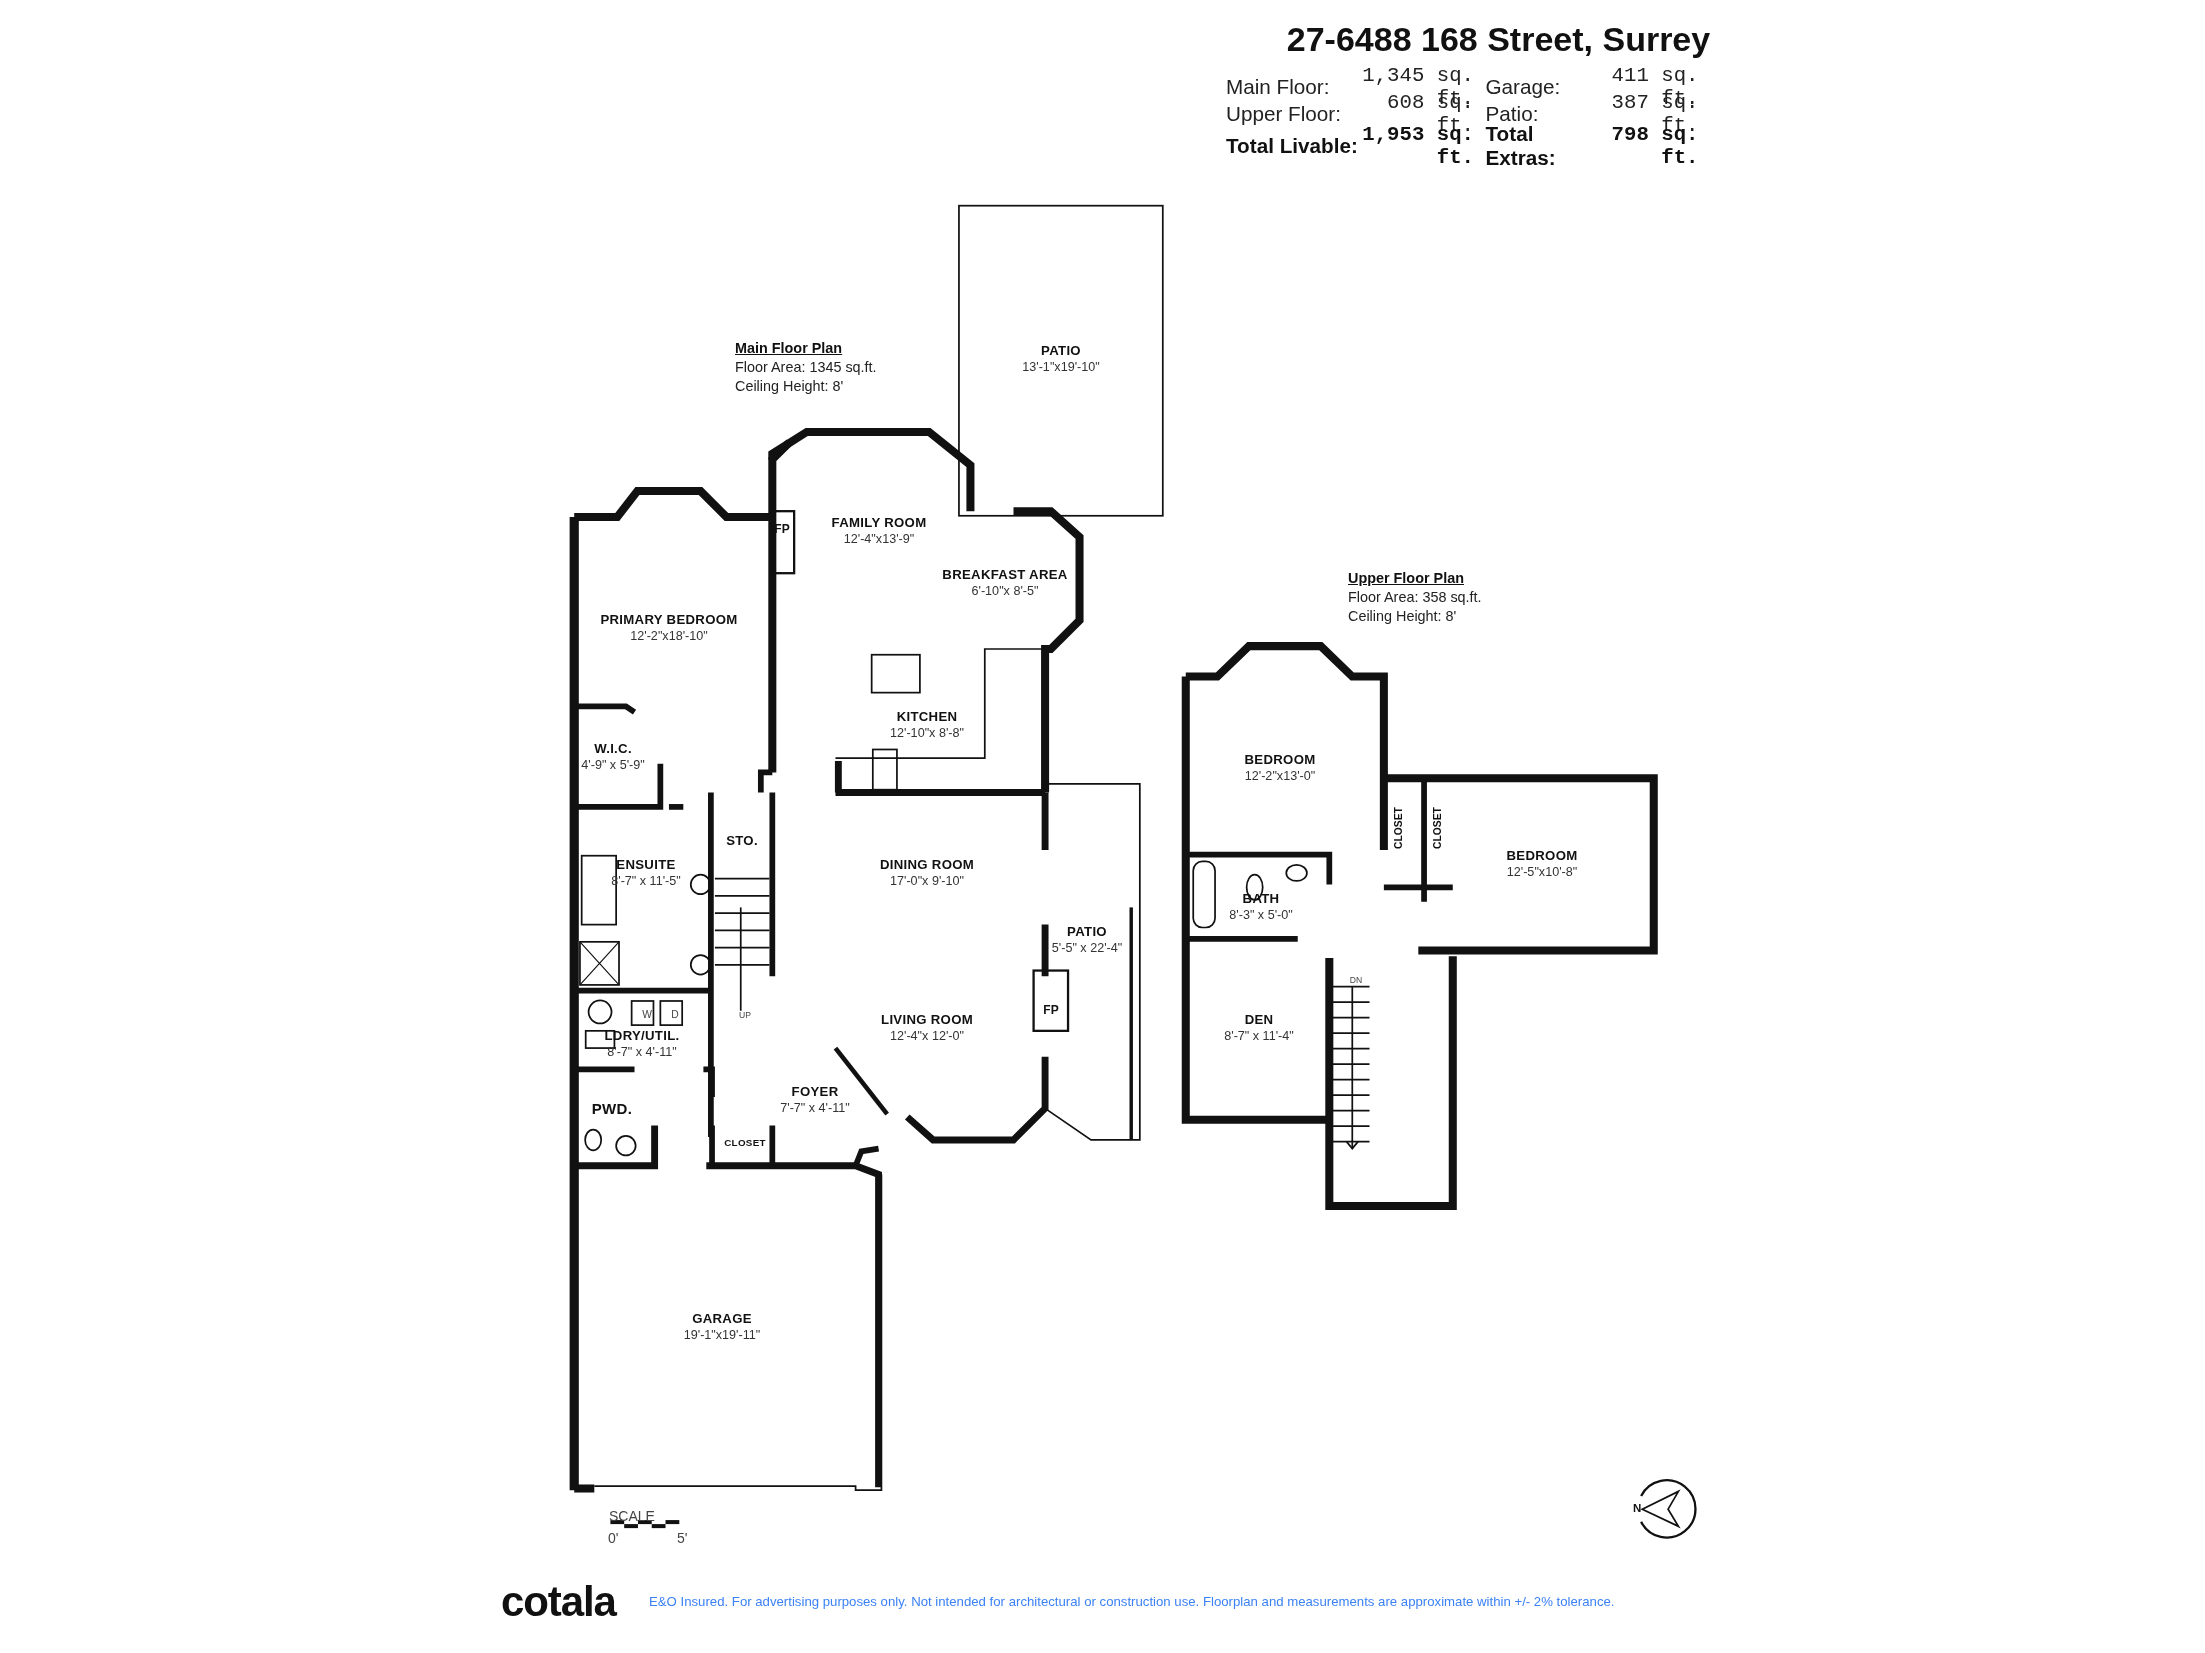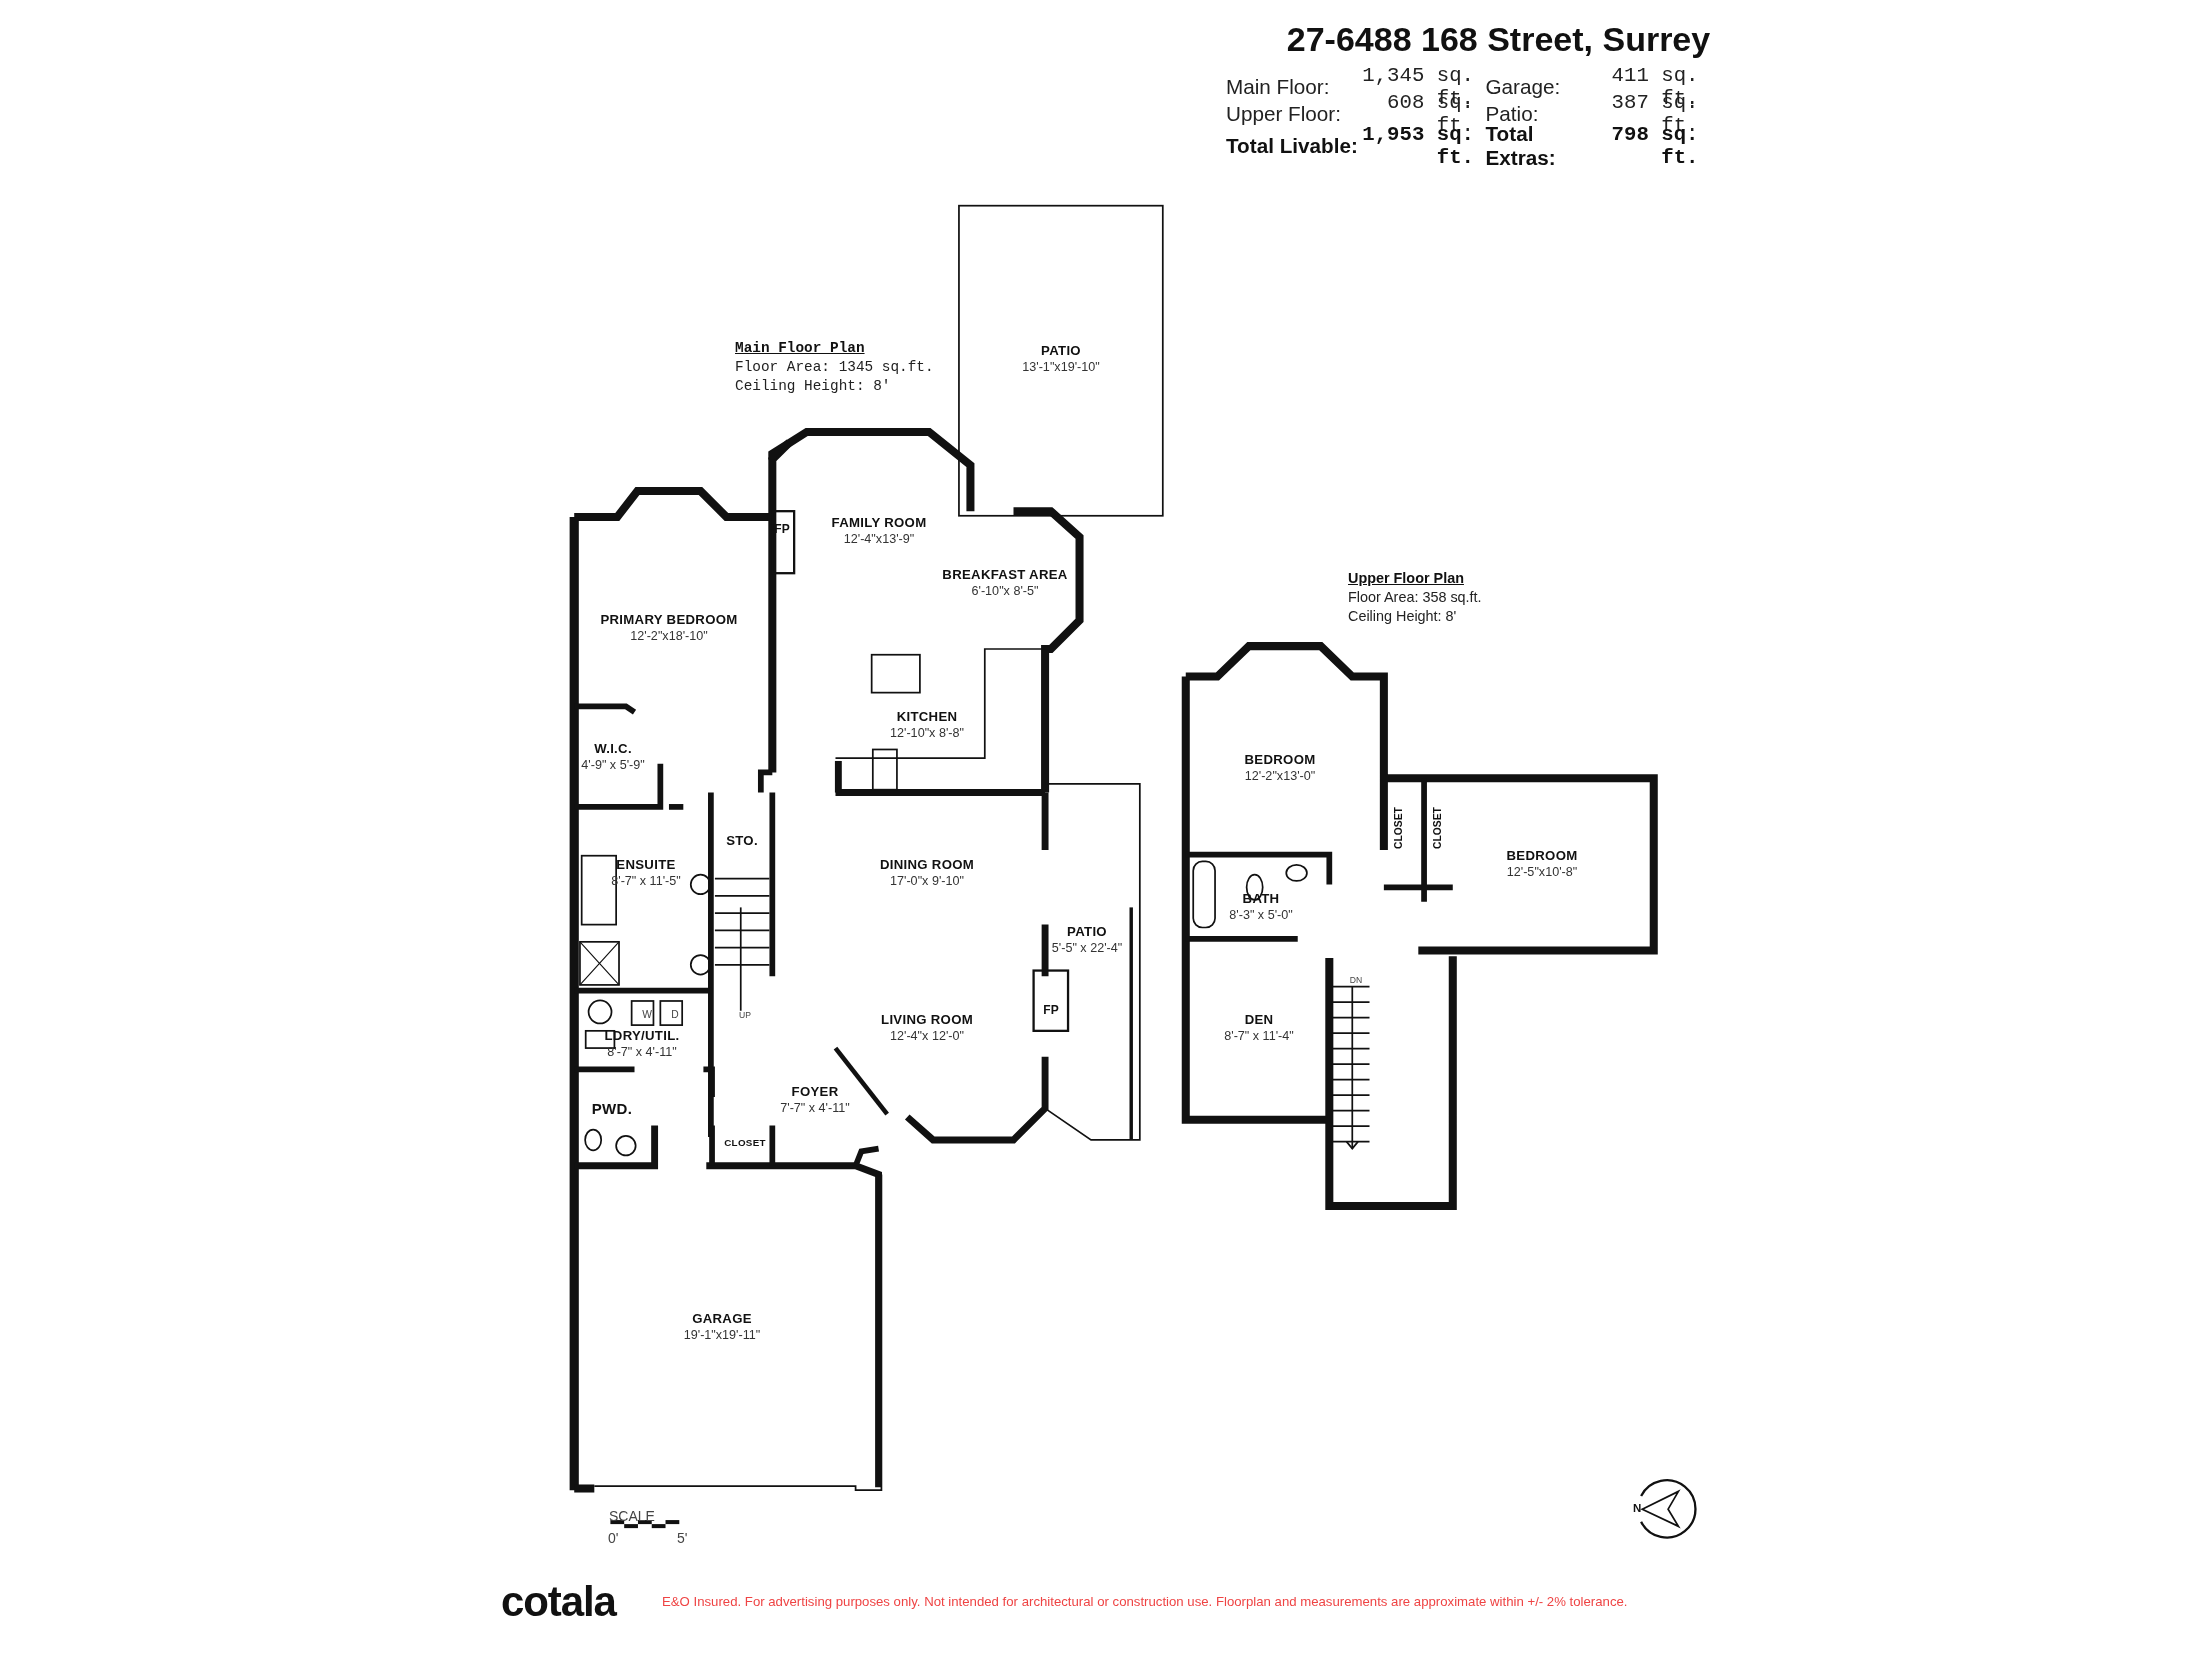--- a/index.html
+++ b/index.html
@@ -13,21 +13,21 @@
   .stats .row.total { font-weight: 700; color: #111; margin-top: 5.7px; }
   .plan-head { font-size: 14.4px; color: #222; line-height: 19px; }
   .plan-head .h { font-weight: 700; text-decoration: underline; color: #111; }
   .room { position: absolute; text-align: center; transform: translate(-50%, -50%); white-space: nowrap; }
   .room .n { font-size: 13.2px; font-weight: 700; color: #111; letter-spacing: 0.3px; }
   .room .d { font-size: 12.6px; color: #333; margin-top: 2.3px; }
   .vert { position: absolute; transform: translate(-50%, -50%) rotate(-90deg); font-size: 10.3px; font-weight: 700; color: #111; white-space: nowrap; }
   .tiny { position: absolute; font-size: 10.3px; color: #444; transform: translate(-50%, -50%); padding-left: 8px; }
   .fp { position: absolute; font-size: 12px; font-weight: 700; transform: translate(-50%, -50%); }
   .footer-logo { left: 501px; top: 1578px; font-size: 42px; font-weight: 700; letter-spacing: -1.1px; color: #111; }
-  .footer-note { left: 649px; top: 1594px; font-size: 13.2px; color: #ef4444; white-space: nowrap; margin-left: 13px; }
+  .footer-note { left: 649px; top: 1594px; font-size: 13.2px; color: #3b82f6; white-space: nowrap; }
   .scale-lbl { font-size: 14px; color: #444; }
   svg { position: absolute; left: 0; top: 0; }
 </style>
 </head>
 <body>
 
 <div class="abs title">27-6488 168 Street, Surrey</div>
 
 <div class="abs stats">
   <div class="row">
@@ -43,21 +43,21 @@
     <span class="val"><span>387</span>&nbsp;<span>sq. ft.</span></span>
   </div>
   <div class="row total">
     <span class="lbl">Total Livable:</span>
     <span class="val">1,953 sq. ft.</span>
     <span class="lbl" style="width:98px">Total Extras:</span>
     <span class="val">798 sq. ft.</span>
   </div>
 </div>
 
-<div class="abs plan-head" style="left:735px; top:339px;font-family:Liberation Mono, monospace;">
+<div class="abs plan-head" style="left:735px; top:339px;">
   <div class="h">Main Floor Plan</div>
   <div>Floor Area: 1345 sq.ft.</div>
   <div>Ceiling Height: 8'</div>
 </div>
 
 <div class="abs plan-head" style="left:1348px; top:569px;">
   <div class="h">Upper Floor Plan</div>
   <div>Floor Area: 358 sq.ft.</div>
   <div>Ceiling Height: 8'</div>
 </div>

